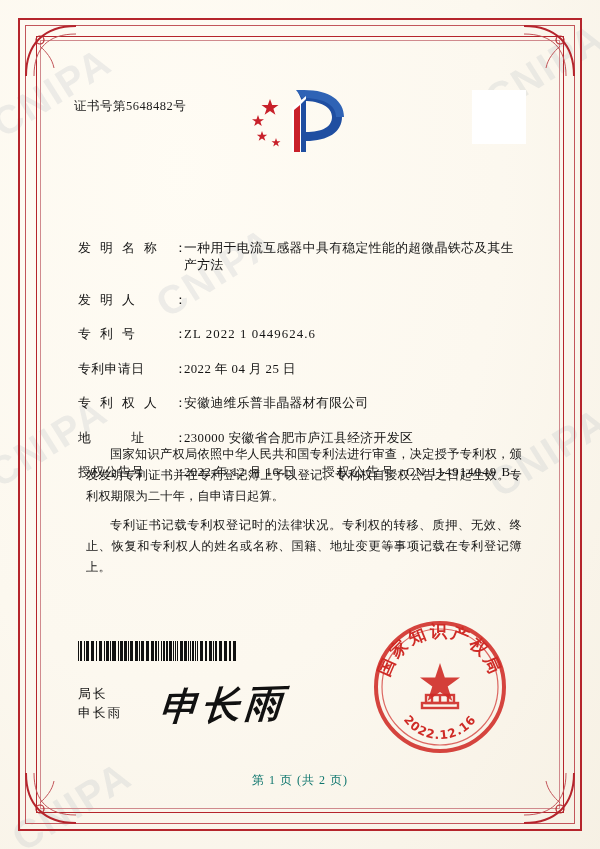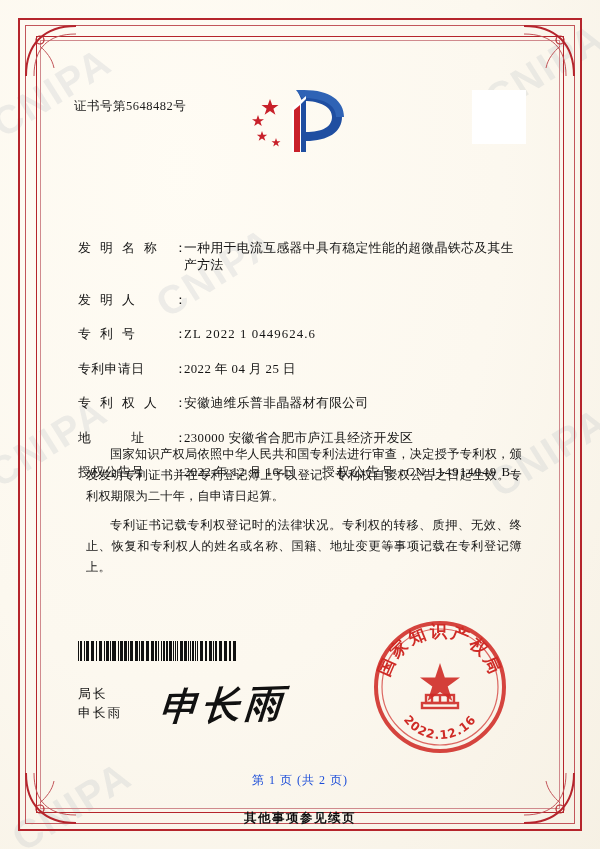--- a/index.html
+++ b/index.html
@@ -253,21 +253,21 @@
     height: 140px;
   }
 
   .page-number {
     position: absolute;
     left: 0;
     right: 0;
     bottom: 8px;
     text-align: center;
     font-size: 12px;
-    color: #1d4ed8;
+    color: #0f766e;
     letter-spacing: 1px;
   }
 
   .footer-note {
     position: absolute;
     left: 0;
     right: 0;
     bottom: 22px;
     text-align: center;
     font-size: 12.5px;
@@ -538,15 +538,14 @@
         <text font-family="'DejaVu Sans', sans-serif" font-size="12" font-weight="bold" fill="#cf2b26" letter-spacing="1">
           <textPath href="#sealBottomArc" startOffset="50%" text-anchor="middle" id="seal-bottom-text">2022.12.16</textPath>
         </text>
       </svg>
     </div>
 
     <div class="page-number">第 1 页 (共 2 页)</div>
 
   </div>
 
-  <div class="footer-note">其他事项参见续页</div>
 
 </div>
 
 </body></html>

